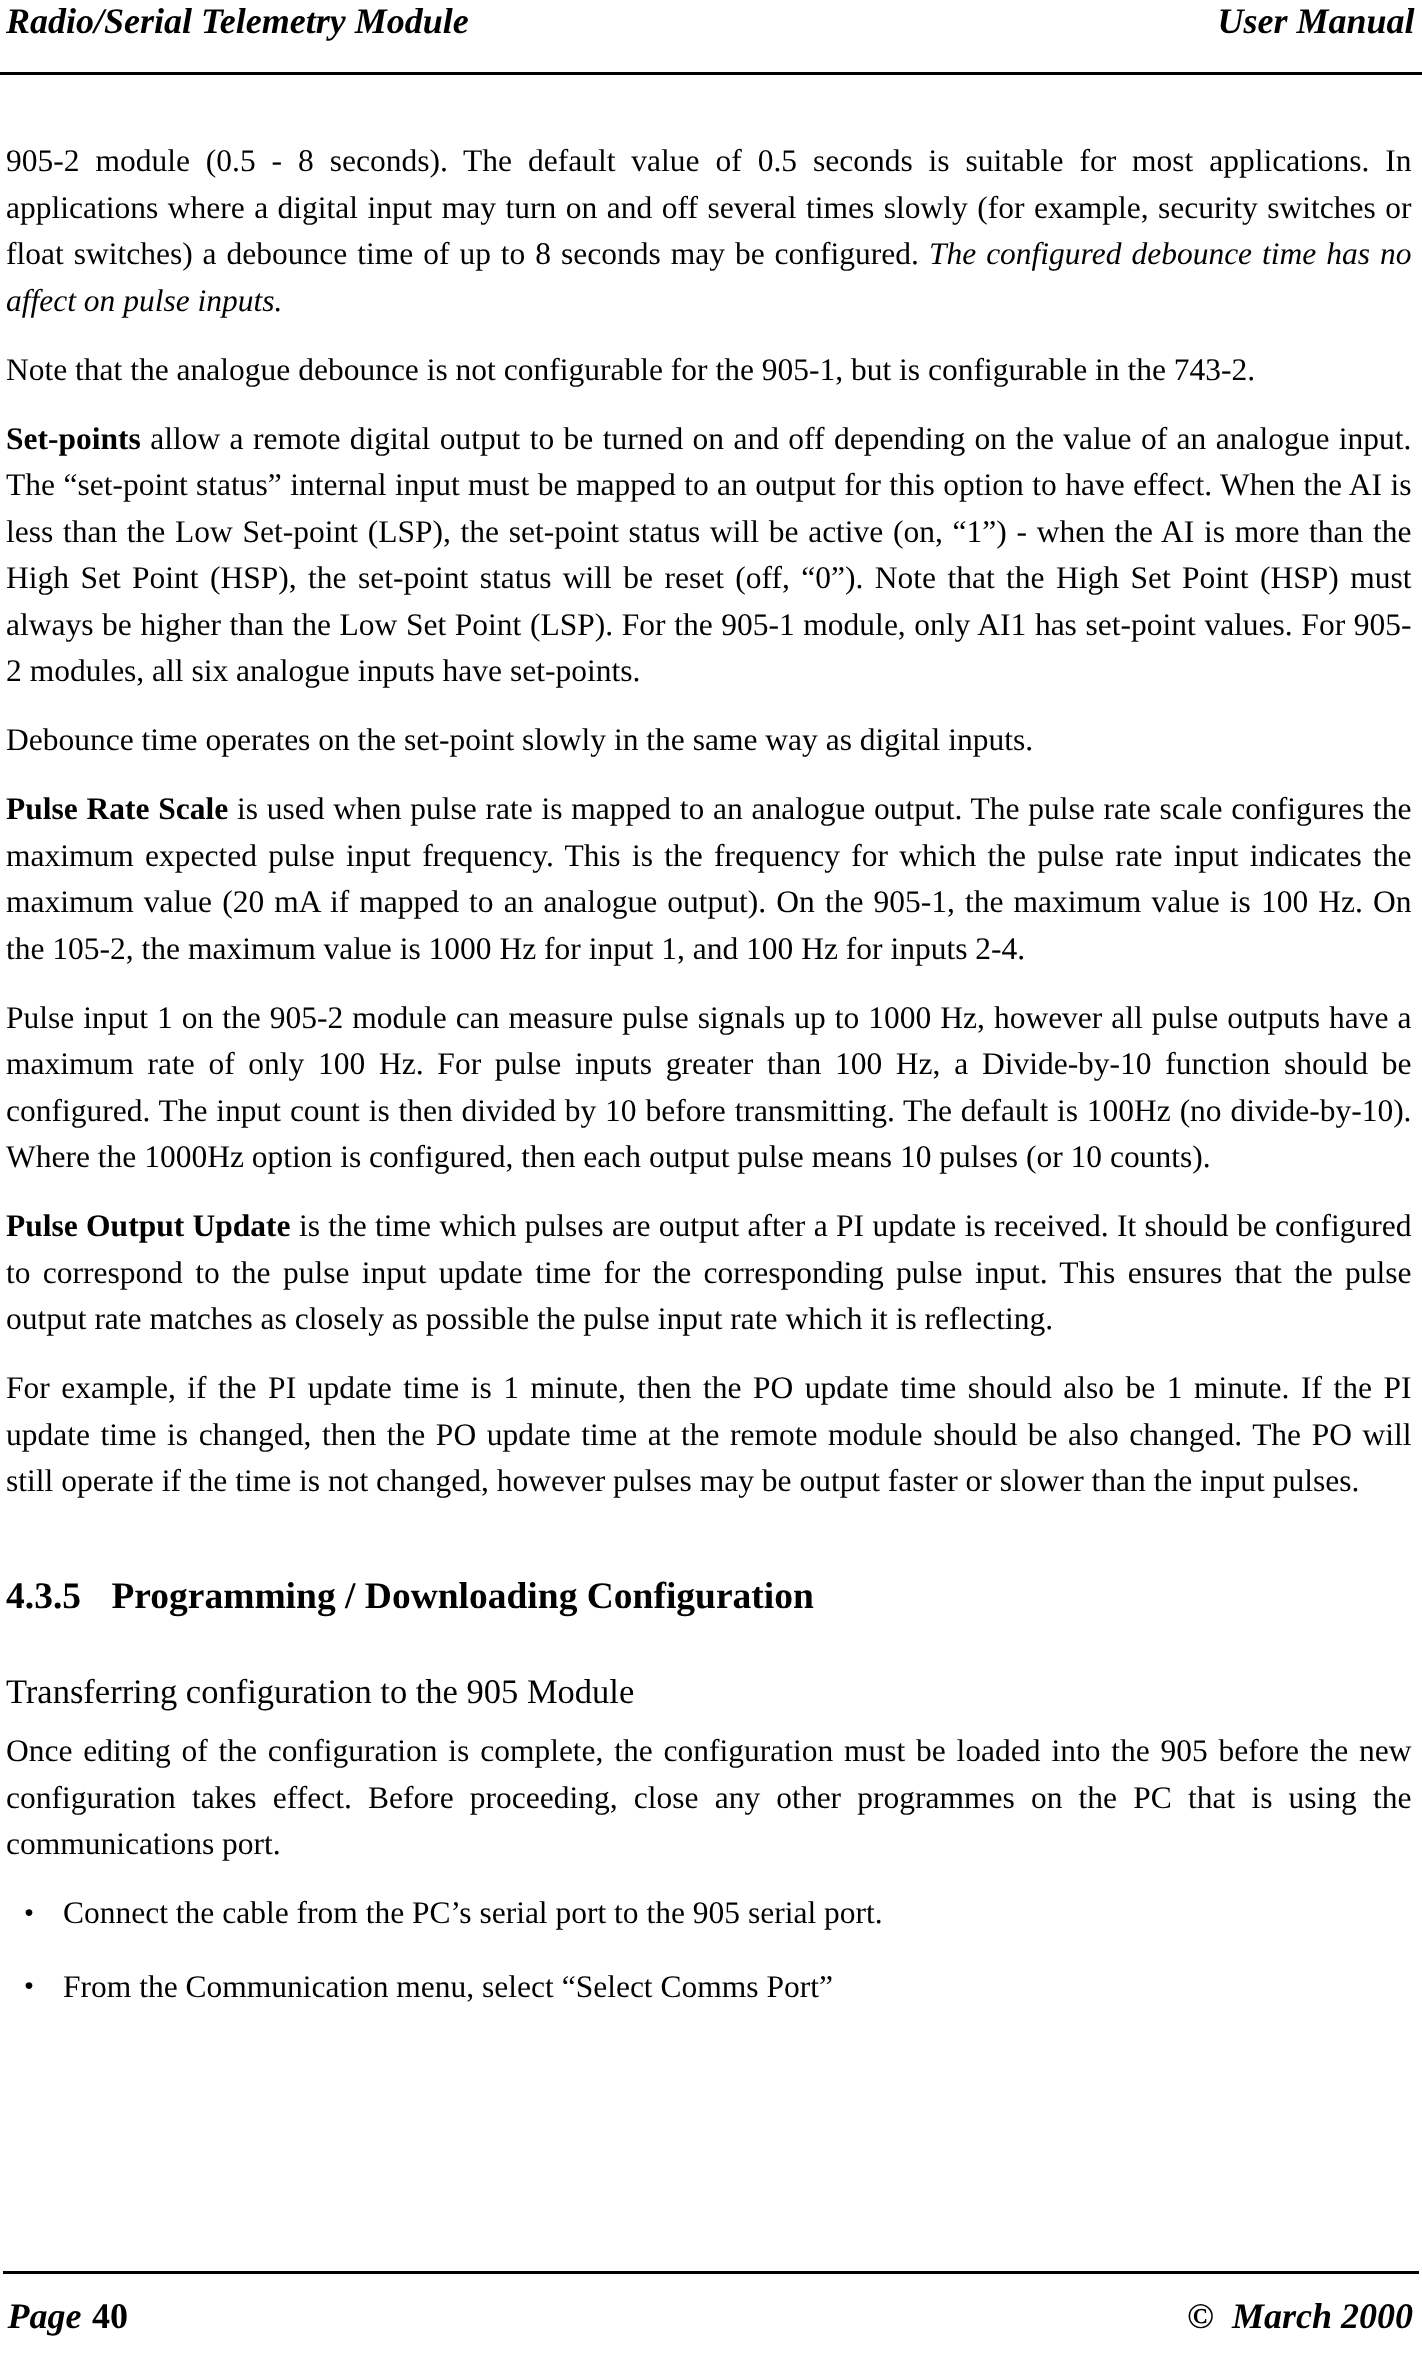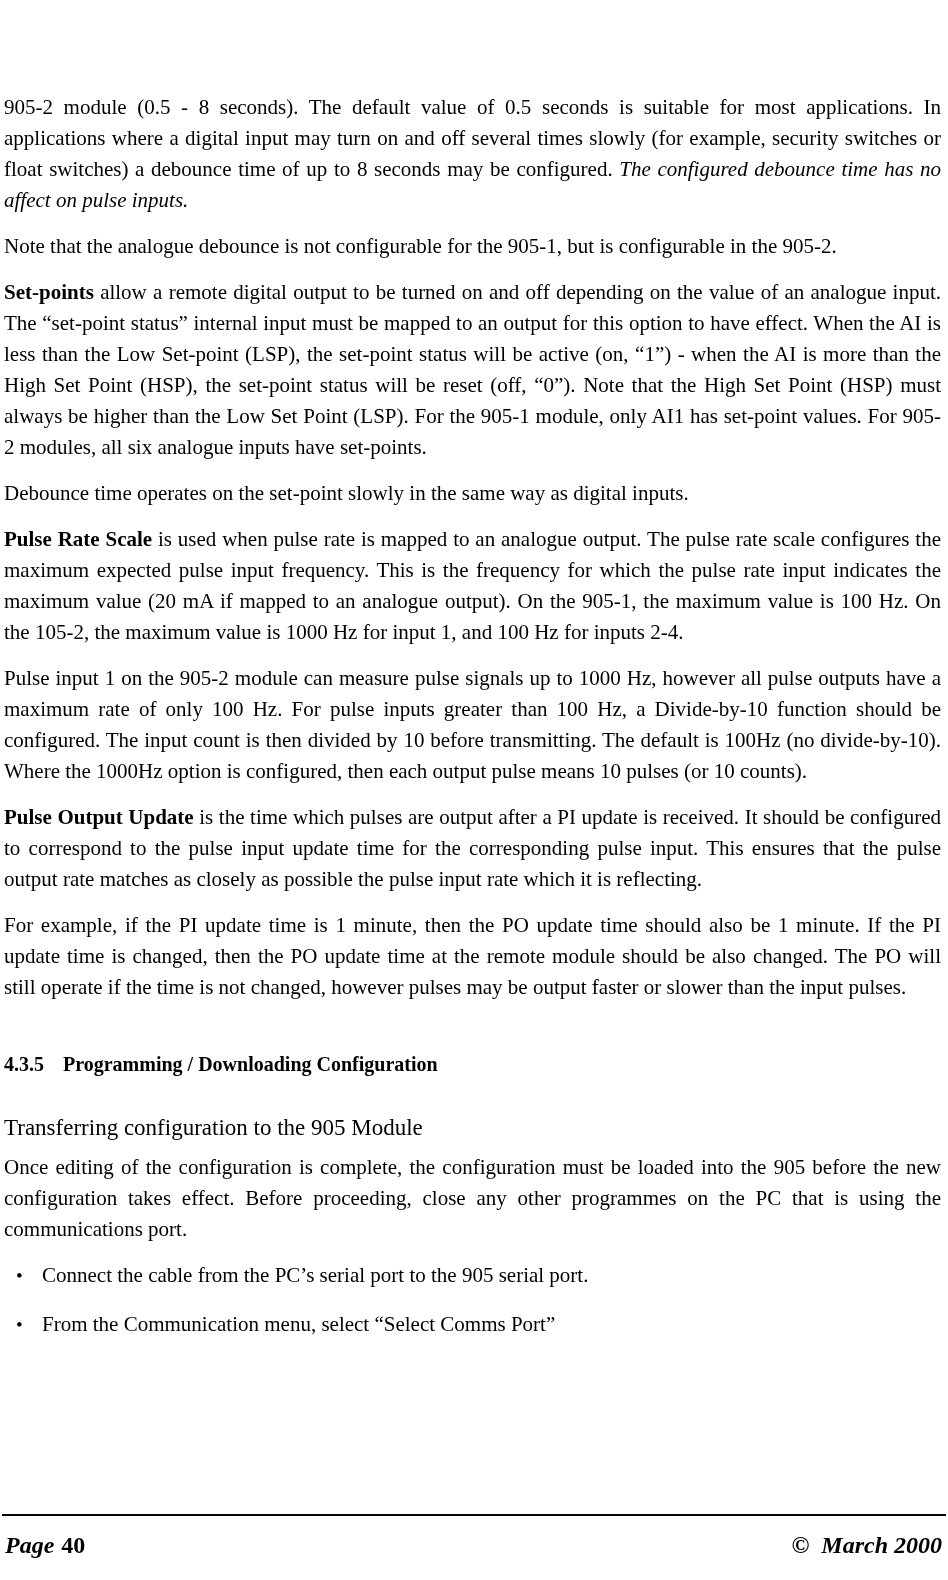--- a/index.html
+++ b/index.html
@@ -41,21 +41,21 @@
     line-height: 31px;
     box-sizing: border-box;
   }
   .main p {
     margin: 0 0 15px 0;
     text-align: justify;
   }
   .run-bold   { font-weight: bold; }
   .run-italic { font-style: italic; }
   h2.section-heading {
-    font-size: 20px;
+    font-size: 25px;
     line-height: 33px;
     font-weight: bold;
     margin: 45px 0 30px 0;
   }
   h2.section-heading .h-num { margin-right: 14px; }
   h3.subsection-heading {
     font-size: 23px;
     line-height: 33px;
     font-weight: normal;
     margin: 0 0 8px 0;
@@ -86,24 +86,28 @@
   }
   .footer .pg-label   { font-style: italic; margin-right: 7px; }
   .footer .c-sym      { margin-right: 12px; }
   .footer .c-txt      { font-style: italic; }
 </style>
 </head>
 <body>
 
 <div class="page">
 
+  <header class="header">
+    <span class="header-left">Radio/Serial Telemetry Module</span>
+    <span class="header-right">User Manual</span>
+  </header>
 
   <main class="main">
     <p><span>905-2 module (0.5 - 8 seconds).  The default value of 0.5 seconds is suitable for most applications. In applications where a digital input may turn on and off several times slowly (for example,  security switches or float switches) a debounce time of up to 8 seconds may be configured.  </span><span class="run-italic">The configured debounce time has no affect on pulse inputs.</span></p>
-    <p><span>Note that the analogue debounce is not configurable for the 905-1, but is configurable in the 905-2.</span></p>
+    <p><span>Note that the analogue debounce is not configurable for the 905-1, but is configurable in the 743-2.</span></p>
     <p><span class="run-bold">Set-points</span><span> allow a remote digital output to be turned on and off depending on the value of an analogue input.  The “set-point status” internal input  must be mapped to an output for this option to have effect.  When the AI is less than the Low Set-point (LSP),  the set-point status will be active (on,  “1”)  -  when the AI is more than the High Set Point (HSP),  the set-point status will be reset (off, “0”).   Note that the High Set Point (HSP) must always be higher than the Low Set Point (LSP).  For the 905-1 module,  only AI1 has set-point values.  For 905-2 modules, all six analogue inputs have set-points.</span></p>
     <p><span>Debounce time operates on the set-point slowly in the same way as digital inputs.</span></p>
     <p><span class="run-bold">Pulse Rate Scale</span><span> is used when pulse rate is mapped to an analogue output.  The pulse rate scale configures the maximum expected pulse input frequency. This is the frequency for which the pulse rate input indicates the maximum value (20 mA if mapped to an analogue output). On the 905-1, the maximum value is 100 Hz. On the 105-2, the maximum value is 1000 Hz for input 1, and 100 Hz for inputs 2-4.</span></p>
     <p><span>Pulse input 1 on the 905-2 module can measure pulse signals up to 1000 Hz,  however all pulse outputs have a maximum rate of only 100 Hz.  For pulse inputs greater than 100 Hz,  a Divide-by-10 function should be configured.  The input count is then divided by 10 before transmitting.  The default is 100Hz (no divide-by-10).  Where the 1000Hz option is configured,  then each output pulse means 10 pulses (or 10 counts).</span></p>
     <p><span class="run-bold">Pulse Output Update</span><span> is the time  which pulses are output after a PI update is received.  It should be configured to correspond to the pulse input update time for the corresponding pulse input. This ensures that the pulse output rate matches as closely as possible the pulse input rate which it is reflecting.</span></p>
     <p><span>For example,  if the PI update time is 1 minute,  then the PO update time should also be 1 minute.  If the PI update time is changed,  then the PO update time at the remote module should be also changed.  The PO will still operate if the time is not changed,  however pulses may be output faster or slower than the input pulses.</span></p>
 
     <h2 class="section-heading">
       <span class="h-num">4.3.5</span>
       <span class="h-title">Programming / Downloading Configuration</span>

